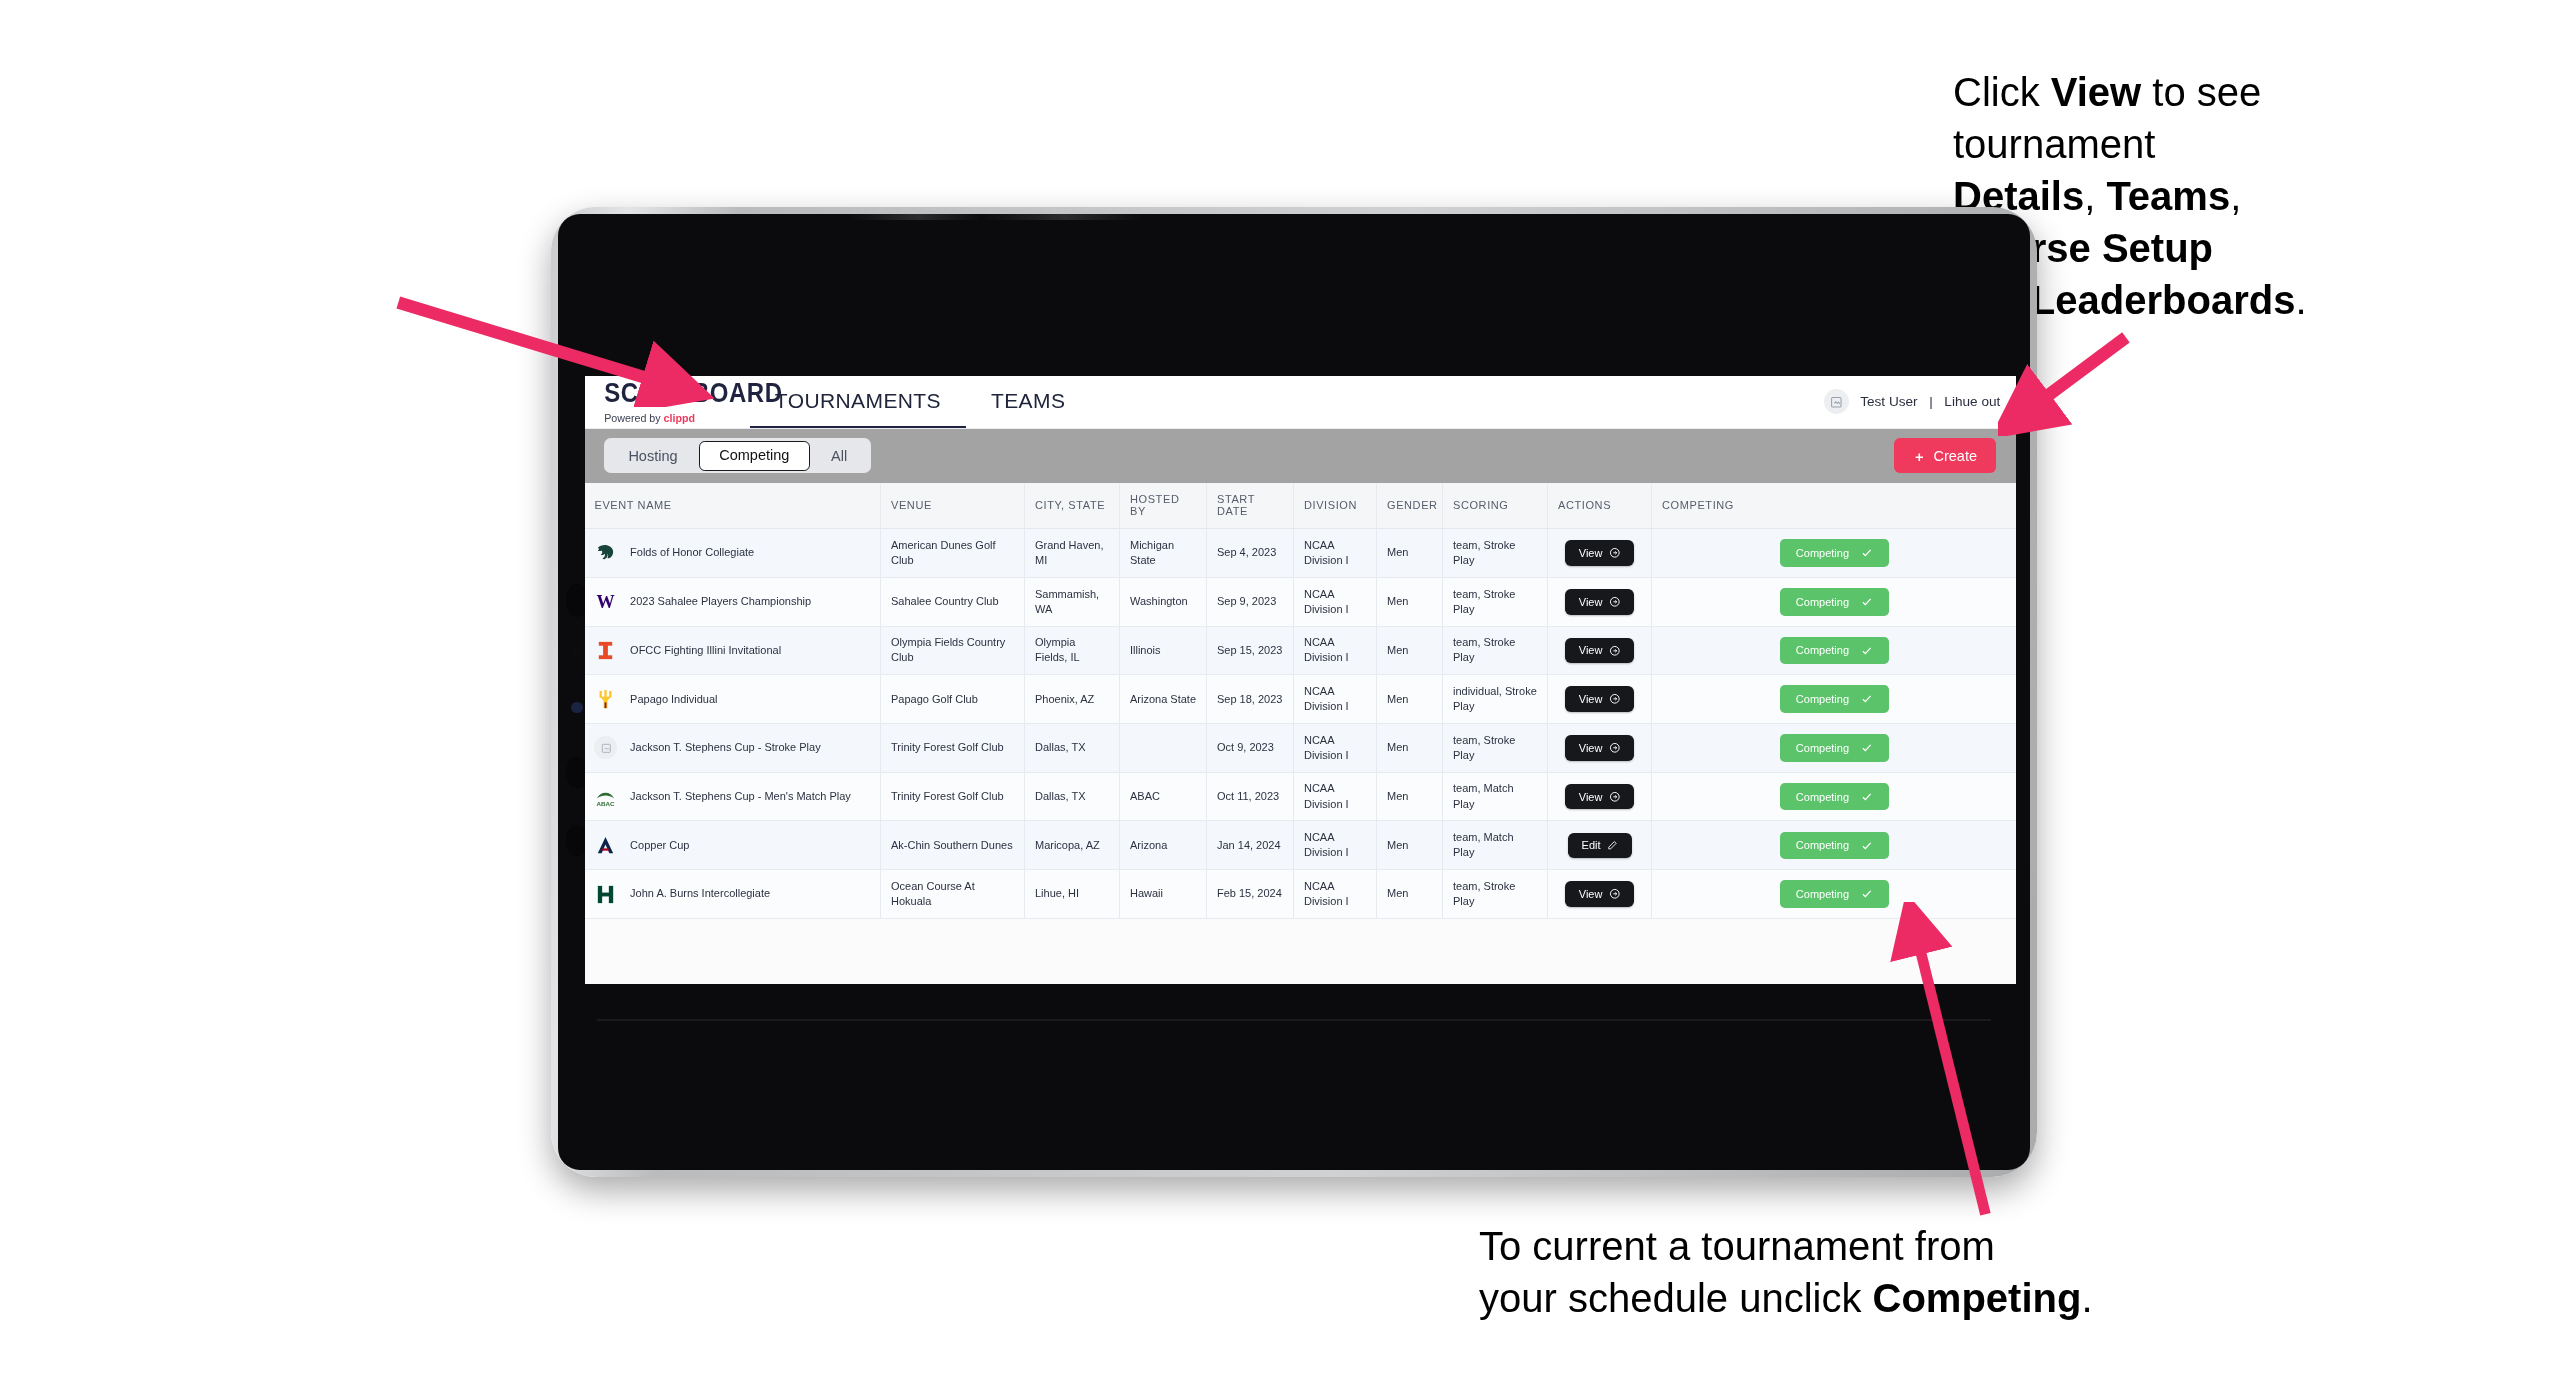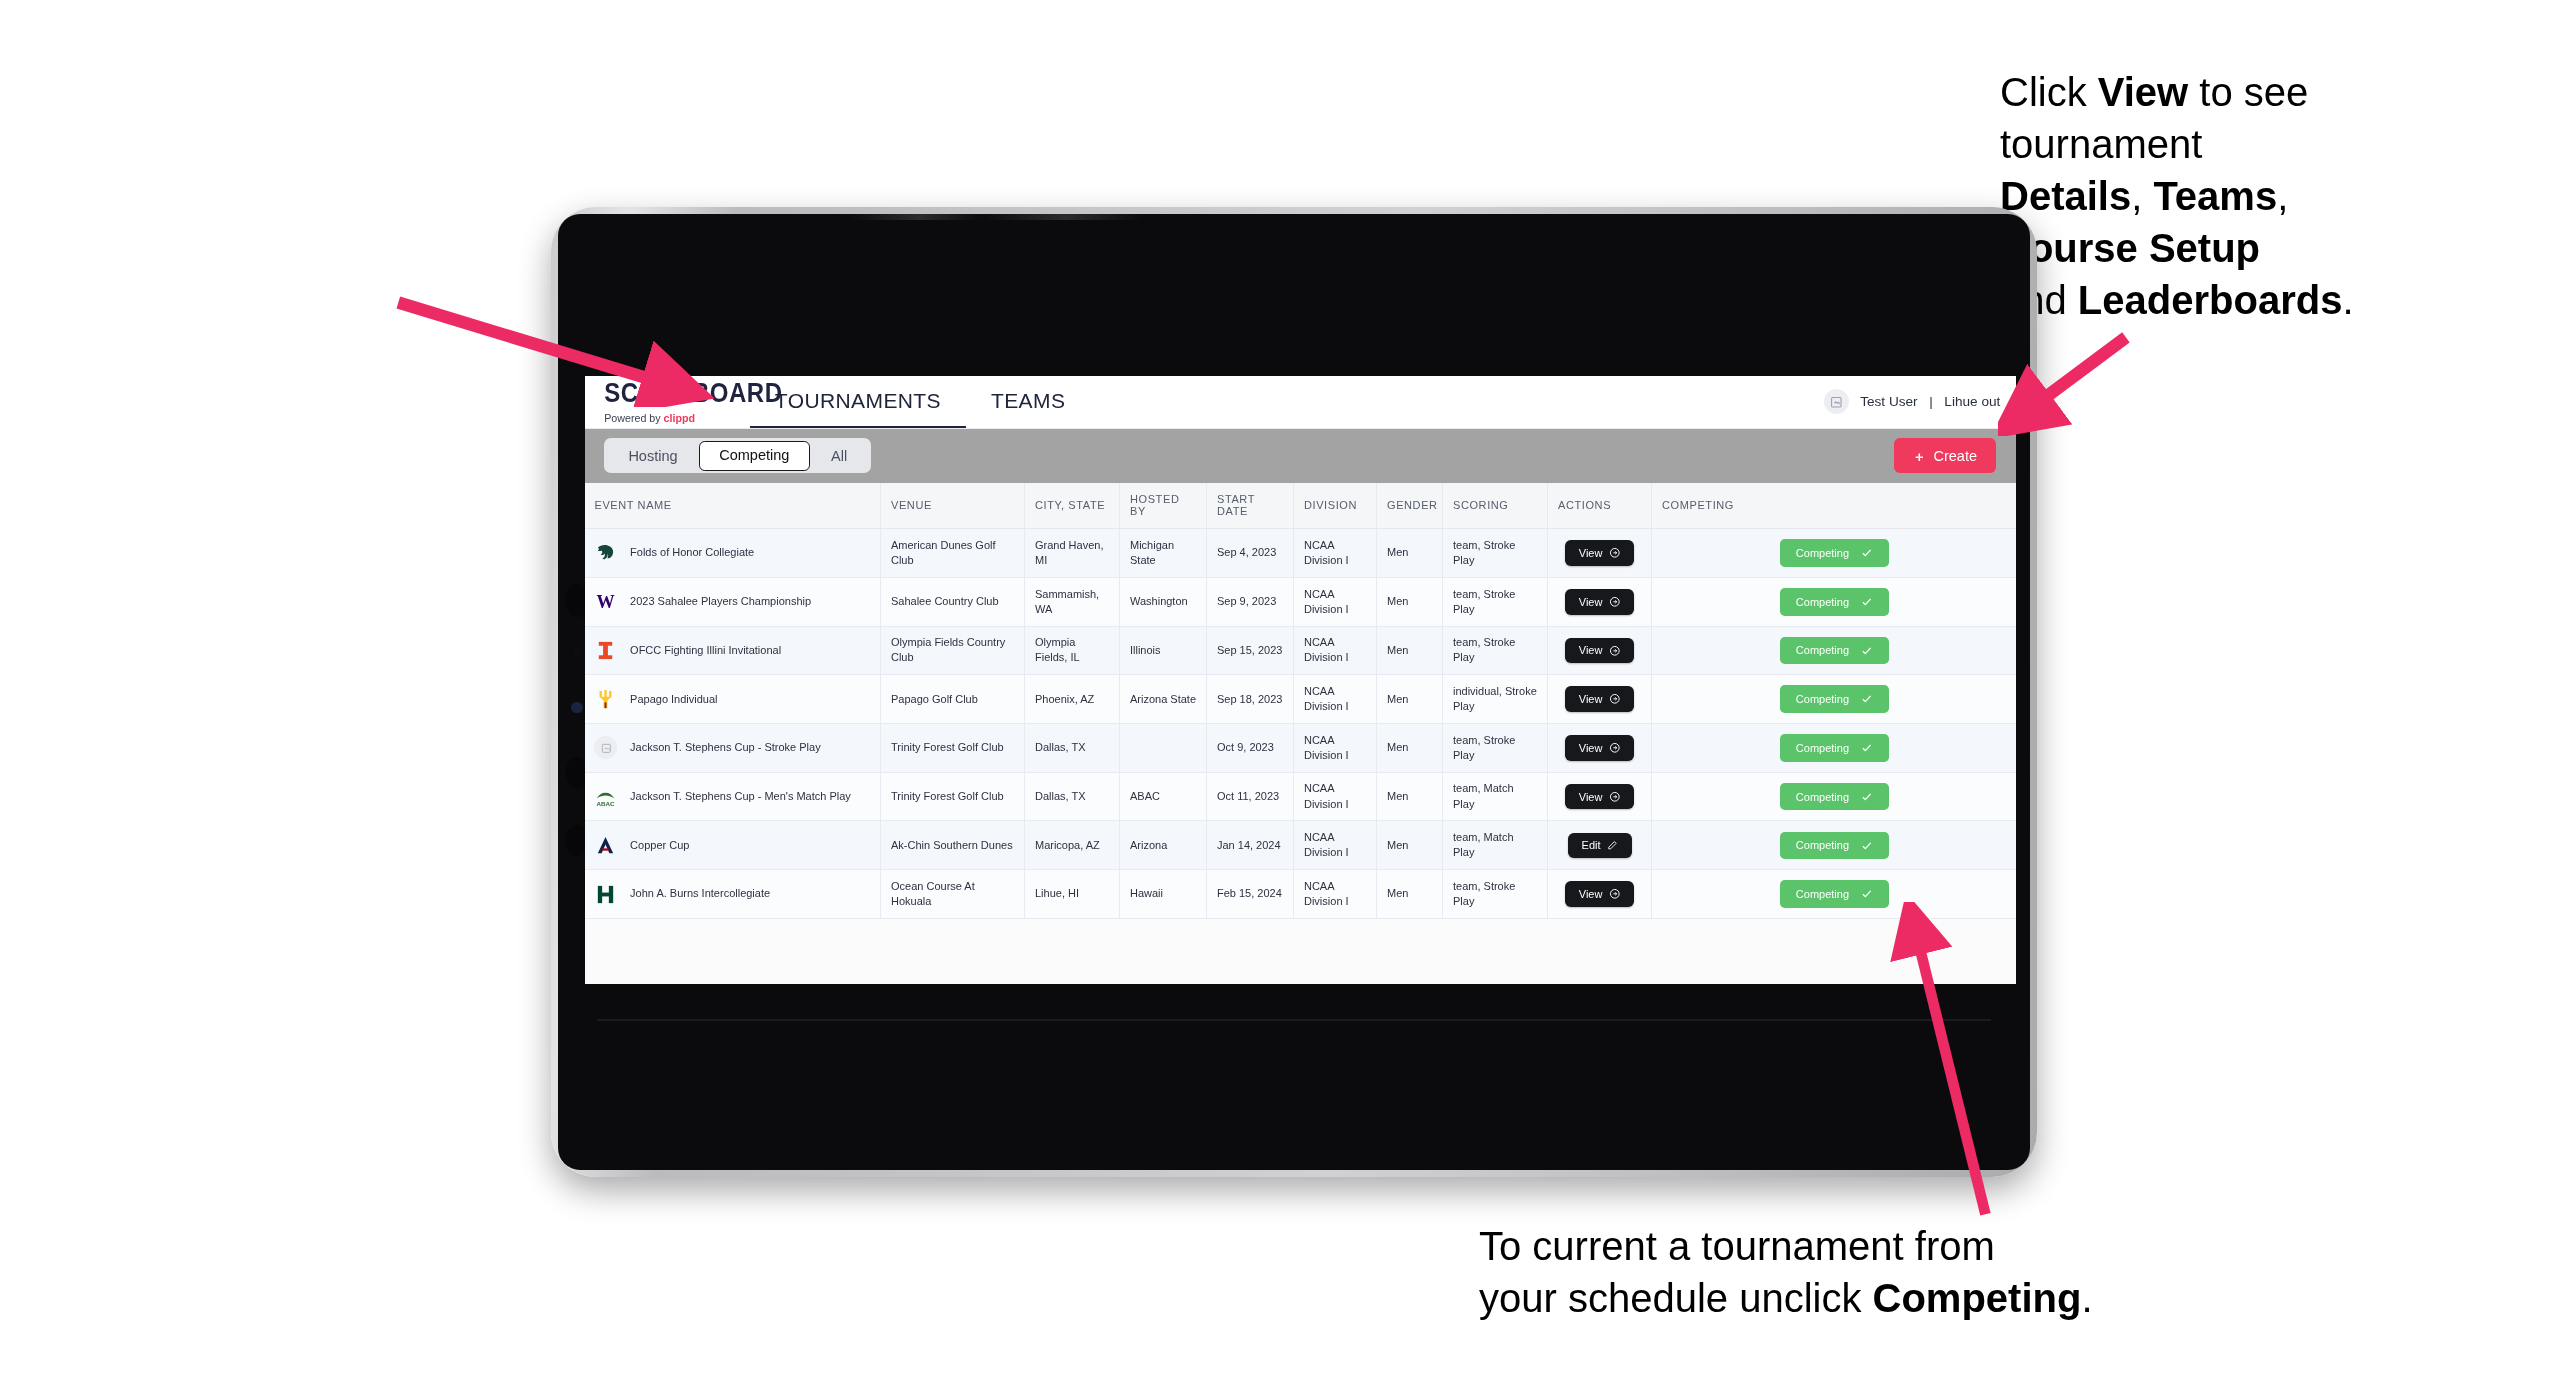--- a/index.html
+++ b/index.html
@@ -8,21 +8,21 @@
     background: #ffffff;
     font-family: "Liberation Sans", sans-serif;
     overflow: hidden;
   }
   .stage { position: relative; width: 2576px; height: 1386px; background:#fff; }
 
   
   .anno { position: absolute; color:#000; font-family:"Liberation Sans", sans-serif; line-height: 1.30; }
   .anno b { font-weight: 700; }
   #anno-left  { left: 0px;    top: 163px; width: 504px; font-size: 40px; }
-  #anno-right { left: 2000px; top: 66px;  width: 512px; font-size: 40px; }
+  #anno-right { left: 1953px; top: 66px;  width: 512px; font-size: 40px; }
   #anno-bottom{ left: 1479px; top: 1220px; width: 970px; font-size: 40px; }
 
   .arrow { position: absolute; }
 
   
   .tablet {
     position: absolute; left: 551px; top: 207px;
     width: 1486px; height: 970px;
     background: linear-gradient(95deg,#c9cbcc 0%, #e3e4e5 5%, #b9bbbc 12%, #cfd1d2 55%, #a9abac 100%);
     border-radius: 45px;

